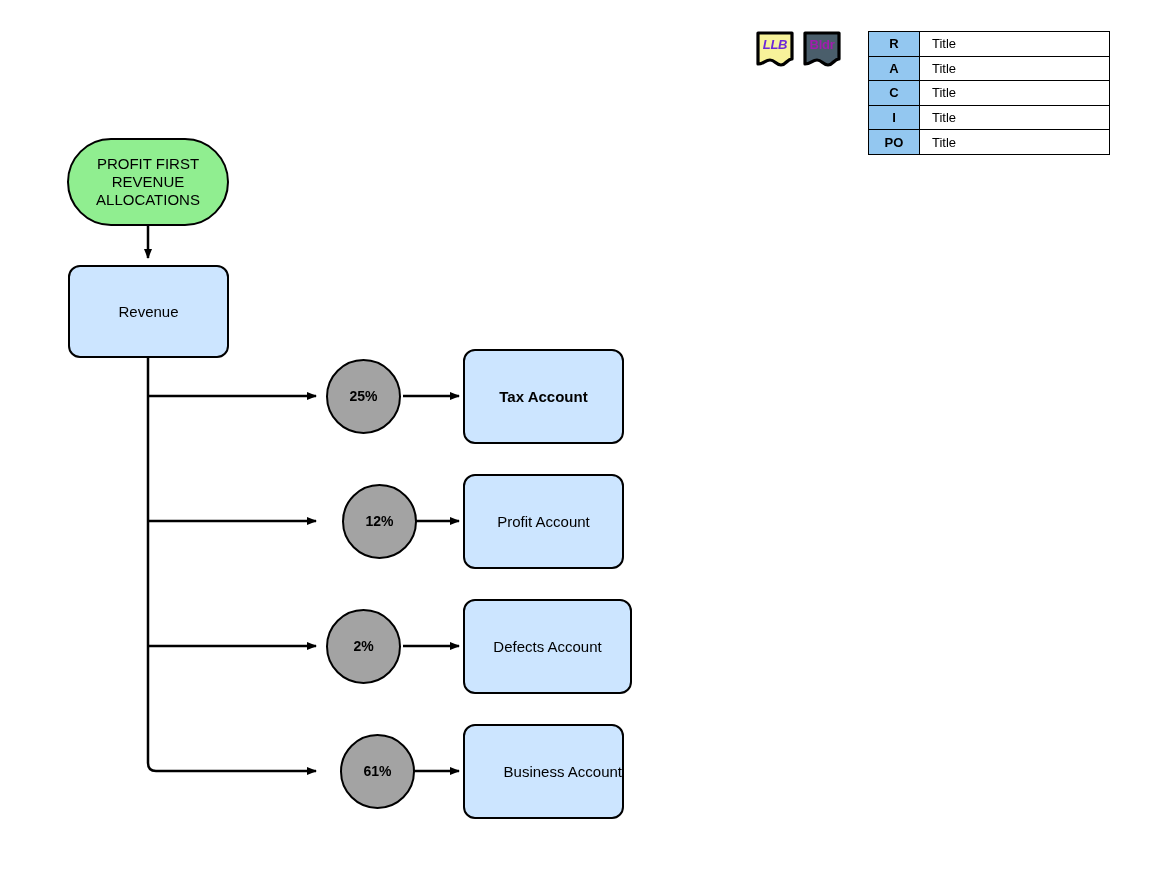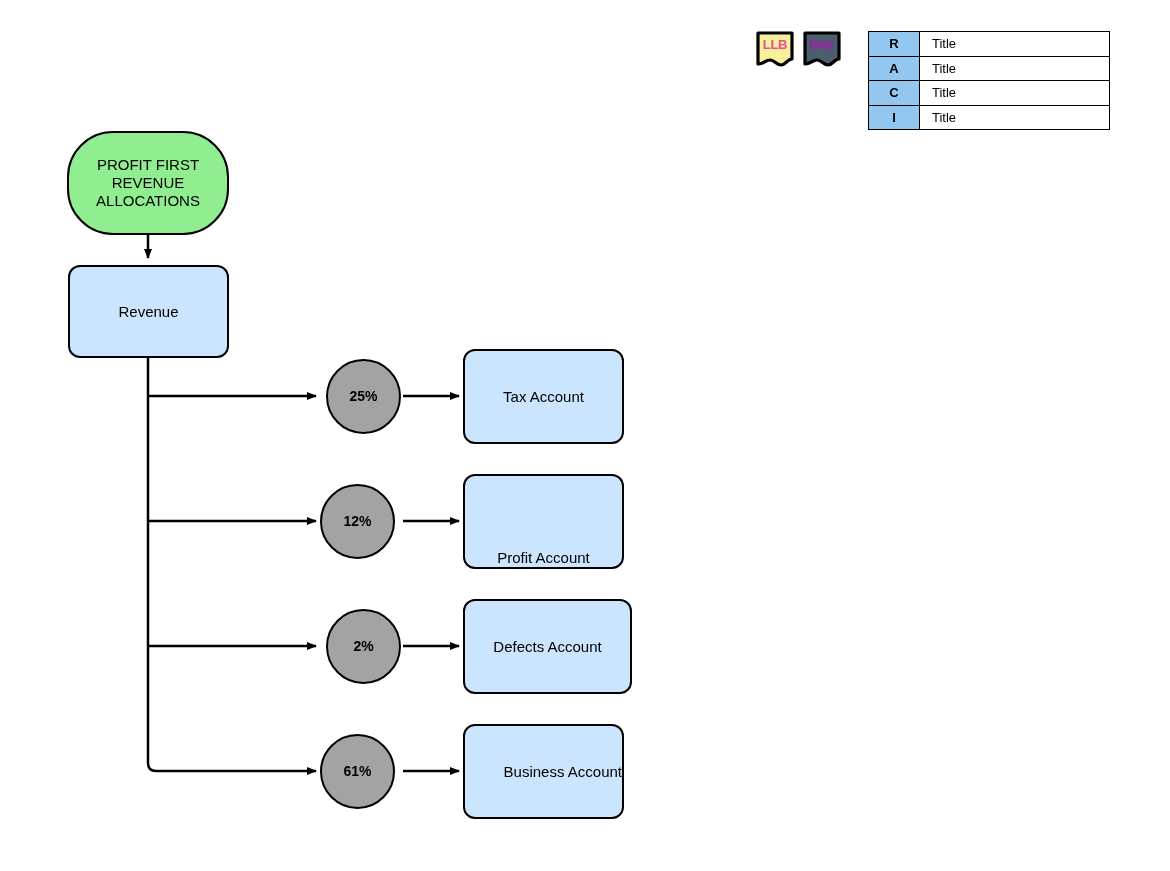--- a/index.html
+++ b/index.html
@@ -100,21 +100,21 @@
   }
   .badge-label {
     position: relative;
     z-index: 2;
     font-size: 13px;
     font-weight: bold;
     line-height: 1;
     padding-top: 8px;
     letter-spacing: -0.3px;
   }
-  .badge-llb .badge-label { color: #ec4899; }
+  .badge-llb .badge-label { color: #6d28d9; font-style: italic; }
   .badge-bldr .badge-label { color: #a21caf; }
 </style>
 </head>
 <body>
 
 <svg id="canvas" viewBox="0 0 1170 871" xmlns="http://www.w3.org/2000/svg">
   <defs>
     <marker id="arrow" markerWidth="10" markerHeight="8" refX="9" refY="4" orient="auto" markerUnits="userSpaceOnUse">
       <path d="M0,0 L10,4 L0,8 z" fill="#000000"></path>
     </marker>
@@ -147,52 +147,52 @@
     <line x1="403" y1="521" x2="459" y2="521" stroke="#000000" stroke-width="2.5" marker-end="url(#arrow)"></line>
   </g>
   <g>
     <line x1="403" y1="646" x2="459" y2="646" stroke="#000000" stroke-width="2.5" marker-end="url(#arrow)"></line>
   </g>
   <g>
     <line x1="403" y1="771" x2="459" y2="771" stroke="#000000" stroke-width="2.5" marker-end="url(#arrow)"></line>
   </g>
 </svg>
 
-<div class="node node-start" style="left:67px; top:131px; width:162px; height:104px;">
+<div class="node node-start" style="left:67px; top:138px; width:162px; height:88px;">
   <span>PROFIT FIRST
 REVENUE
 ALLOCATIONS</span>
 </div>
 
 <div class="node node-box" style="left:68px; top:265px; width:161px; height:93px;">
   <span>Revenue</span>
 </div>
 
 <div class="node node-circle" style="left:326px; top:359px; width:75px; height:75px;">
   <span>25%</span>
 </div>
-<div class="node node-box" style="left:463px; top:349px; width:161px; height:95px;">
+<div class="node node-box" style="left:463px; top:349px; width:161px; height:95px;font-weight:bold;">
   <span>Tax Account</span>
 </div>
 
-<div class="node node-circle" style="left:320px; top:484px; width:75px; height:75px;">
+<div class="node node-circle" style="left:342px; top:484px; width:75px; height:75px;">
   <span>12%</span>
 </div>
-<div class="node node-box" style="left:463px; top:474px; width:161px; height:95px;align-items:flex-end;">
+<div class="node node-box" style="left:463px; top:474px; width:161px; height:95px;">
   <span>Profit Account</span>
 </div>
 
 <div class="node node-circle" style="left:326px; top:609px; width:75px; height:75px;">
   <span>2%</span>
 </div>
 <div class="node node-box" style="left:463px; top:599px; width:169px; height:95px;">
   <span>Defects Account</span>
 </div>
 
-<div class="node node-circle" style="left:320px; top:734px; width:75px; height:75px;">
+<div class="node node-circle" style="left:340px; top:734px; width:75px; height:75px;">
   <span>61%</span>
 </div>
 <div class="node node-box" style="left:463px; top:724px; width:161px; height:95px;justify-content:flex-end;">
   <span>Business Account</span>
 </div>
 
 <div id="badges">
   <div class="badge badge-llb">
     <svg width="42" height="38" viewBox="0 0 42 38">
       <path d="M4,3 L38,3 L38,29 C33,29 32,35 27,35 C22,35 21,30 16,30 C11,30 10,34 4,34 Z" fill="#F7F29A" stroke="#000000" stroke-width="3.2" stroke-linejoin="round"></path>
@@ -218,14 +218,18 @@
       <td class="title-cell">Title</td>
     </tr>
     <tr>
       <td class="key-cell">C</td>
       <td class="title-cell">Title</td>
     </tr>
     <tr>
       <td class="key-cell">I</td>
       <td class="title-cell">Title</td>
     </tr>
+    <tr>
+      <td class="key-cell">PO</td>
+      <td class="title-cell">Title</td>
+    </tr>
   </tbody>
 </table>
 
 </body></html>

